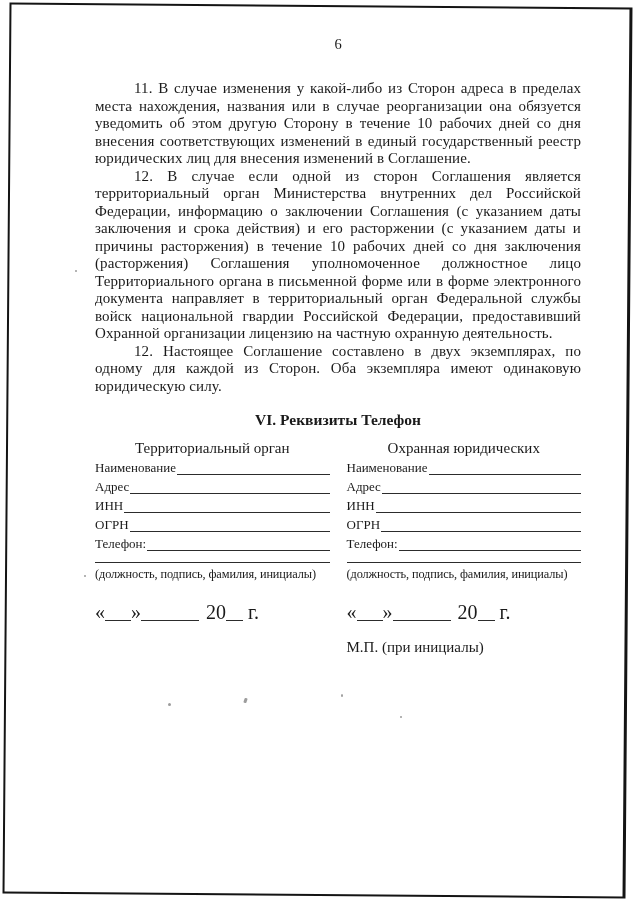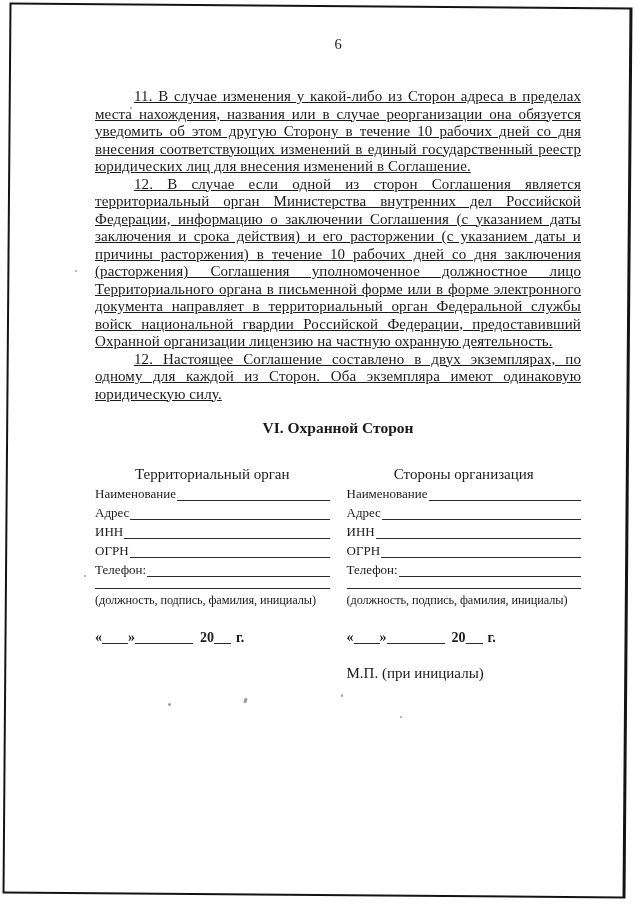--- a/index.html
+++ b/index.html
@@ -24,37 +24,37 @@
     position: absolute;
     left: 95px; top: 0;
     width: 486px;
   }
   .pagenum {
     text-align: center;
     margin-top: 36px;
     font-size: 14.5px;
     line-height: 16px;
   }
-  .paras { margin-top: 36px; text-decoration: underline; }
+  .paras { margin-top: 28px; }
   .paras p {
     font-size: 15px;
     line-height: 17.5px;
     text-align: justify;
     text-indent: 39px;
     letter-spacing: 0.1px;
   }
   .section-heading {
     margin-top: 15px;
     text-align: center;
     font-weight: bold;
     font-size: 15.5px;
     line-height: 20px;
   }
   .form {
-    margin-top: 26px;
+    margin-top: 8px;
     display: flex;
     gap: 17px;
   }
   .col { flex: 1 1 0; min-width: 0; }
   .col-title {
     text-align: center;
     font-size: 15px;
     line-height: 20px;
     height: 20px;
   }
@@ -78,25 +78,24 @@
   }
   .sig-caption {
     margin-top: 4px;
     font-size: 12.3px;
     line-height: 14px;
     white-space: nowrap;
     letter-spacing: -0.1px;
   }
   .date-row {
     margin-top: 21px;
-    font-size: 14px;
+    font-size: 20px;
     line-height: 20px;
     height: 20px;
     white-space: nowrap;
-    font-weight: bold;
   }
   .u {
     display: inline-block;
     border-bottom: 1.4px solid #2c2c2c;
     height: 4px;
     vertical-align: -2px;
   }
   .w26 { width: 26px; }
   .w58 { width: 58px; }
   .w17 { width: 17px; }
@@ -122,21 +121,21 @@
 <div class="content">
 
   <div class="pagenum">6</div>
 
   <div class="paras">
     <p>11. В случае изменения у какой-либо из Сторон адреса в пределах места нахождения, названия или в случае реорганизации она обязуется уведомить об этом другую Сторону в течение 10 рабочих дней со дня внесения соответствующих изменений в единый государственный реестр юридических лиц для внесения изменений в Соглашение.</p>
     <p>12. В случае если одной из сторон Соглашения является территориальный орган Министерства внутренних дел Российской Федерации, информацию о заключении Соглашения (с указанием даты заключения и срока действия) и его расторжении (с указанием даты и причины расторжения) в течение 10 рабочих дней со дня заключения (расторжения) Соглашения уполномоченное должностное лицо Территориального органа в письменной форме или в форме электронного документа направляет в территориальный орган Федеральной службы войск национальной гвардии Российской Федерации, предоставивший Охранной организации лицензию на частную охранную деятельность.</p>
     <p>12. Настоящее Соглашение составлено в двух экземплярах, по одному для каждой из Сторон. Оба экземпляра имеют одинаковую юридическую силу.</p>
   </div>
 
-  <div class="section-heading">VI. Охранной Сторон</div>
+  <div class="section-heading">VI. Реквизиты Телефон</div>
 
   <div class="form">
 
     <div class="col">
       <div class="col-title">Территориальный орган</div>
       <div class="frow">
         <span>Наименование</span>
         <span class="fline"></span>
       </div>
       <div class="frow">
@@ -154,21 +153,21 @@
       <div class="frow">
         <span>Телефон:</span>
         <span class="fline"></span>
       </div>
       <div class="sig-line"></div>
       <div class="sig-caption">(должность, подпись, фамилия, инициалы)</div>
       <div class="date-row"><span>«</span><span class="u w26"></span><span>»</span><span class="u w58"></span><span class="yr">20</span><span class="u w17"></span><span class="era">г.</span></div>
     </div>
 
     <div class="col">
-      <div class="col-title">Стороны организация</div>
+      <div class="col-title">Охранная юридических</div>
       <div class="frow">
         <span>Наименование</span>
         <span class="fline"></span>
       </div>
       <div class="frow">
         <span>Адрес</span>
         <span class="fline"></span>
       </div>
       <div class="frow">
         <span>ИНН</span>

